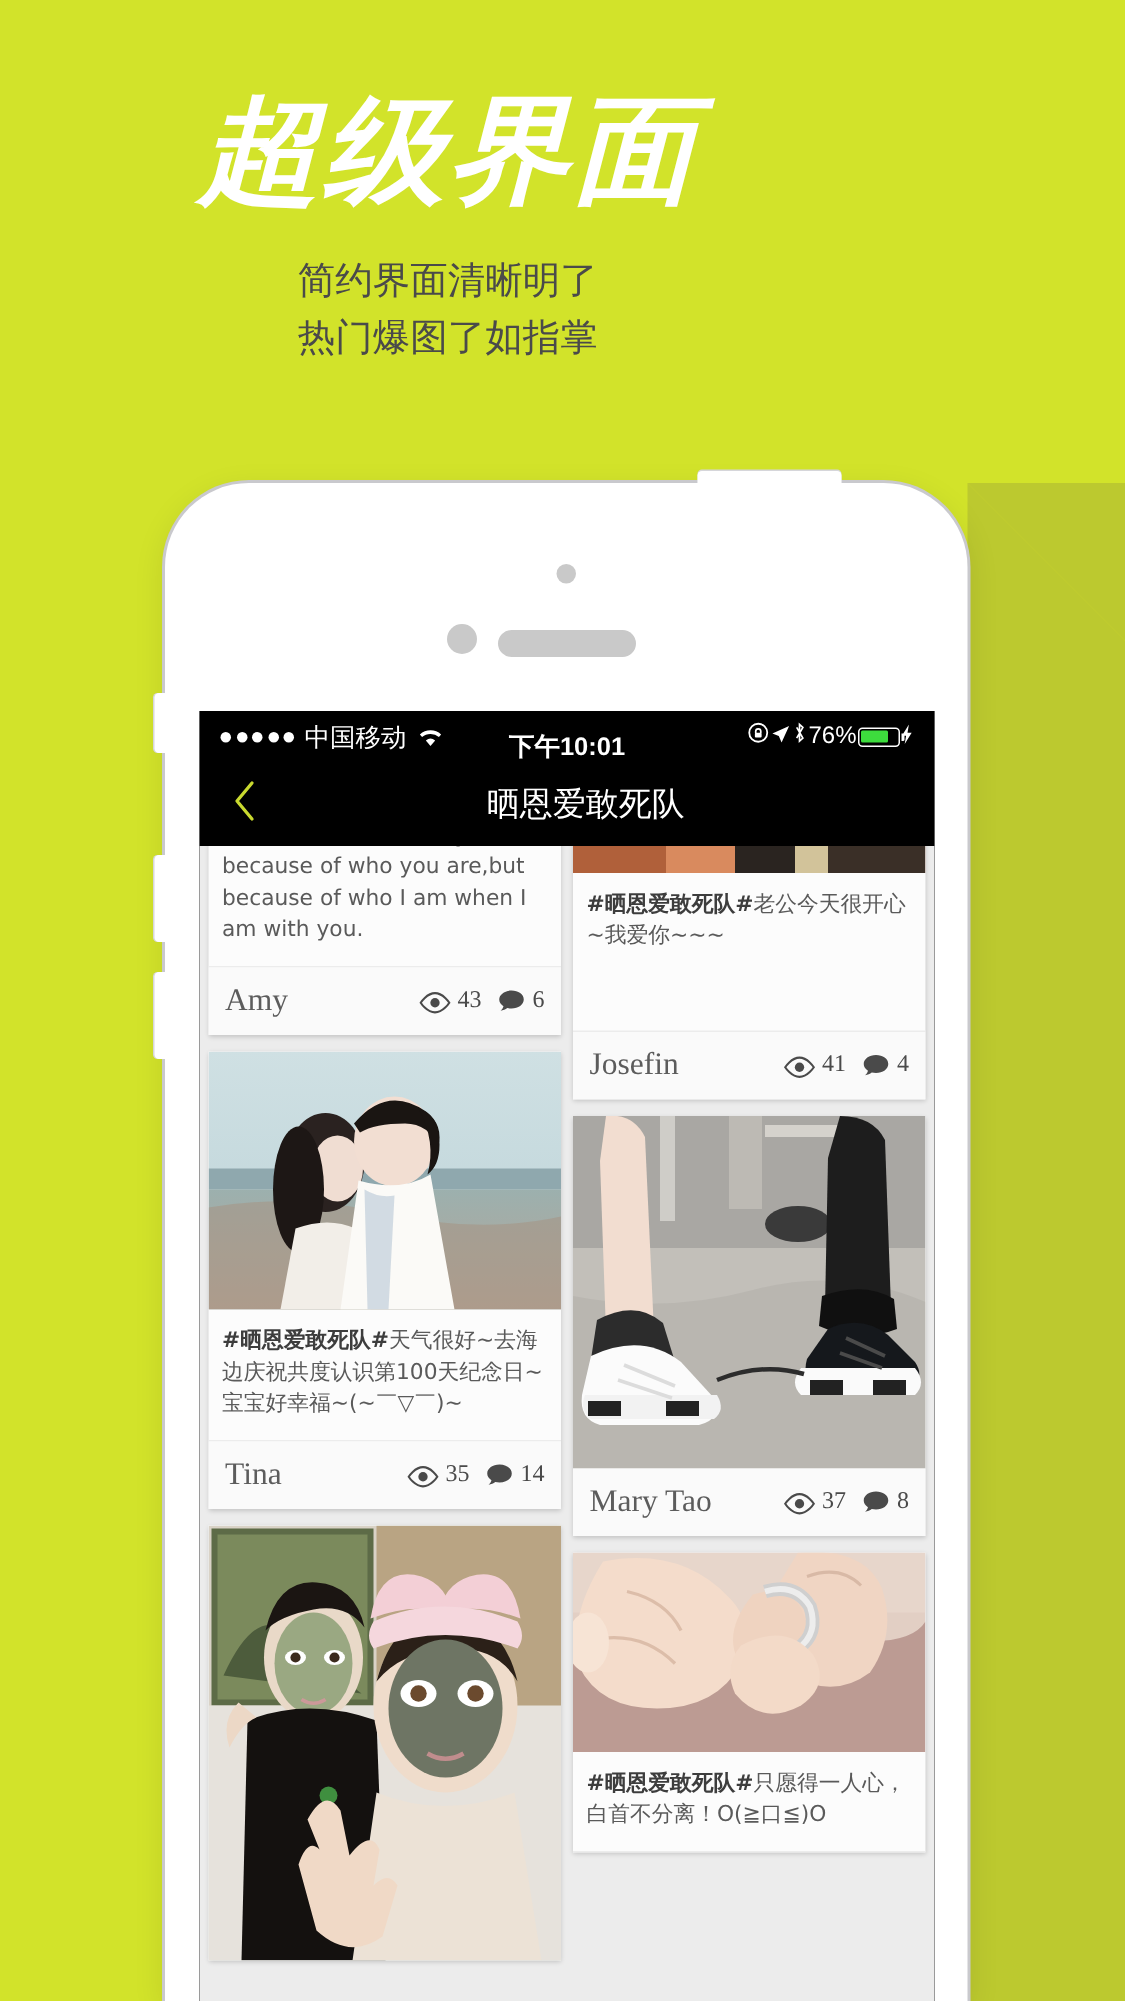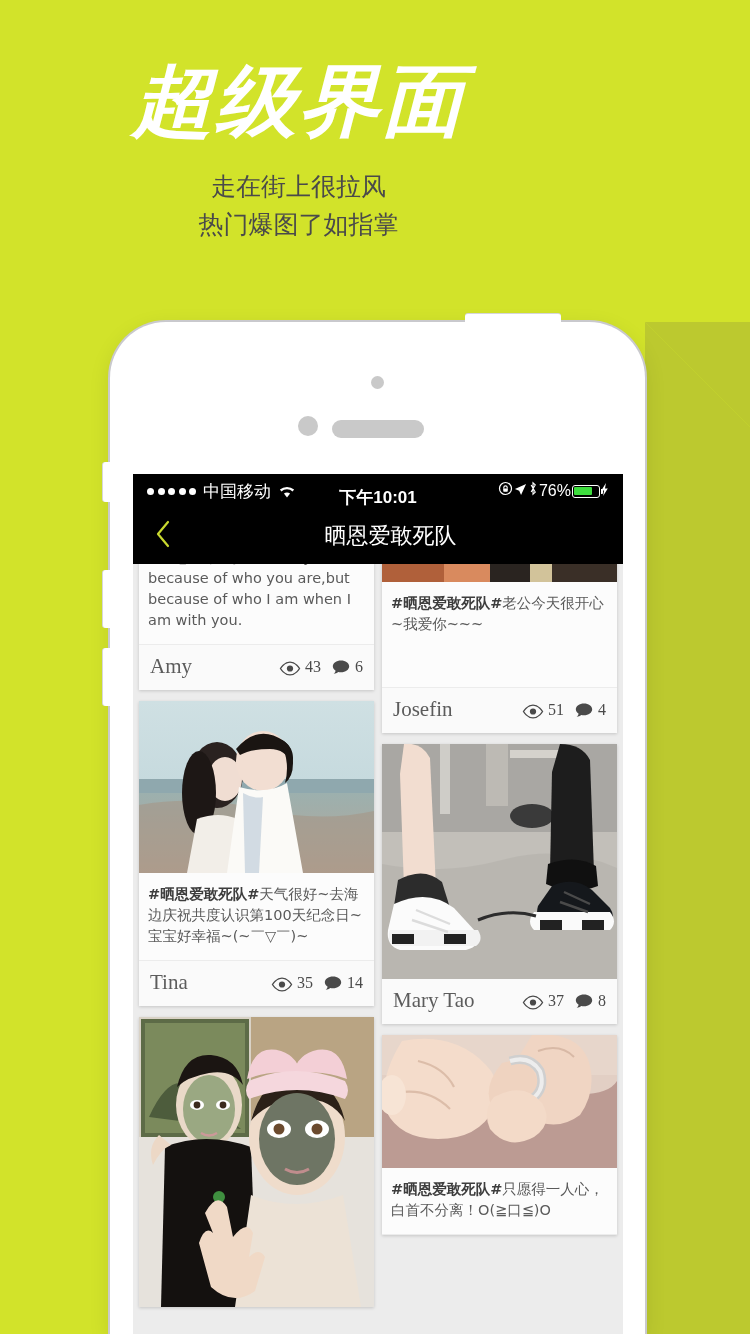--- a/index.html
+++ b/index.html
@@ -146,21 +146,21 @@
 <body>
 
 <svg class="long-shadow" viewBox="0 0 750 1334" preserveAspectRatio="none">
   <polygon points="645,322 750,427 750,1334 645,1334" fill="#bcc92f"></polygon>
   <polygon points="645,322 750,427 750,322" fill="#bcc92f"></polygon>
 </svg>
 
 <div class="promo">
   <div class="promo-title">超级界面</div>
   <div class="promo-sub">
-    <div>走在街上很拉风</div>
+    <div>简约界面清晰明了</div>
     <div>热门爆图了如指掌</div>
   </div>
 </div>
 
 <div class="phone">
   <div class="btn-power"></div>
   <div class="btn-side btn-mute"></div>
   <div class="btn-side btn-volup"></div>
   <div class="btn-side btn-voldn"></div>
 
@@ -363,21 +363,21 @@
           </div>
           <div class="card-foot">
             <span class="author">Josefin</span>
             <span class="stats">
               <span>
                 <svg width="22" height="15" viewBox="0 0 24 16">
                   <path d="M12 1C6 1 1.6 8 1.6 8S6 15 12 15s10.4-7 10.4-7S18 1 12 1z" fill="none" stroke="#4a4a4a" stroke-width="1.5"></path>
                   <circle cx="12" cy="8" r="3.4" fill="#4a4a4a"></circle>
                 </svg>
               </span>
-              <span class="num">51</span>
+              <span class="num">41</span>
               <span>
                 <svg width="20" height="17" viewBox="0 0 22 18">
                   <path d="M11 1.2c-5 0-9 2.9-9 6.5 0 2 1.2 3.7 3.1 4.9-.3 1.3-1 2.4-2.1 3.3 1.9-.2 3.6-.9 4.9-1.9 1 .2 2 .3 3.1.3 5 0 9-2.9 9-6.6s-4-6.5-9-6.5z" fill="#4a4a4a"></path>
                 </svg>
               </span>
               <span>4</span>
             </span>
           </div>
         </div>
 

